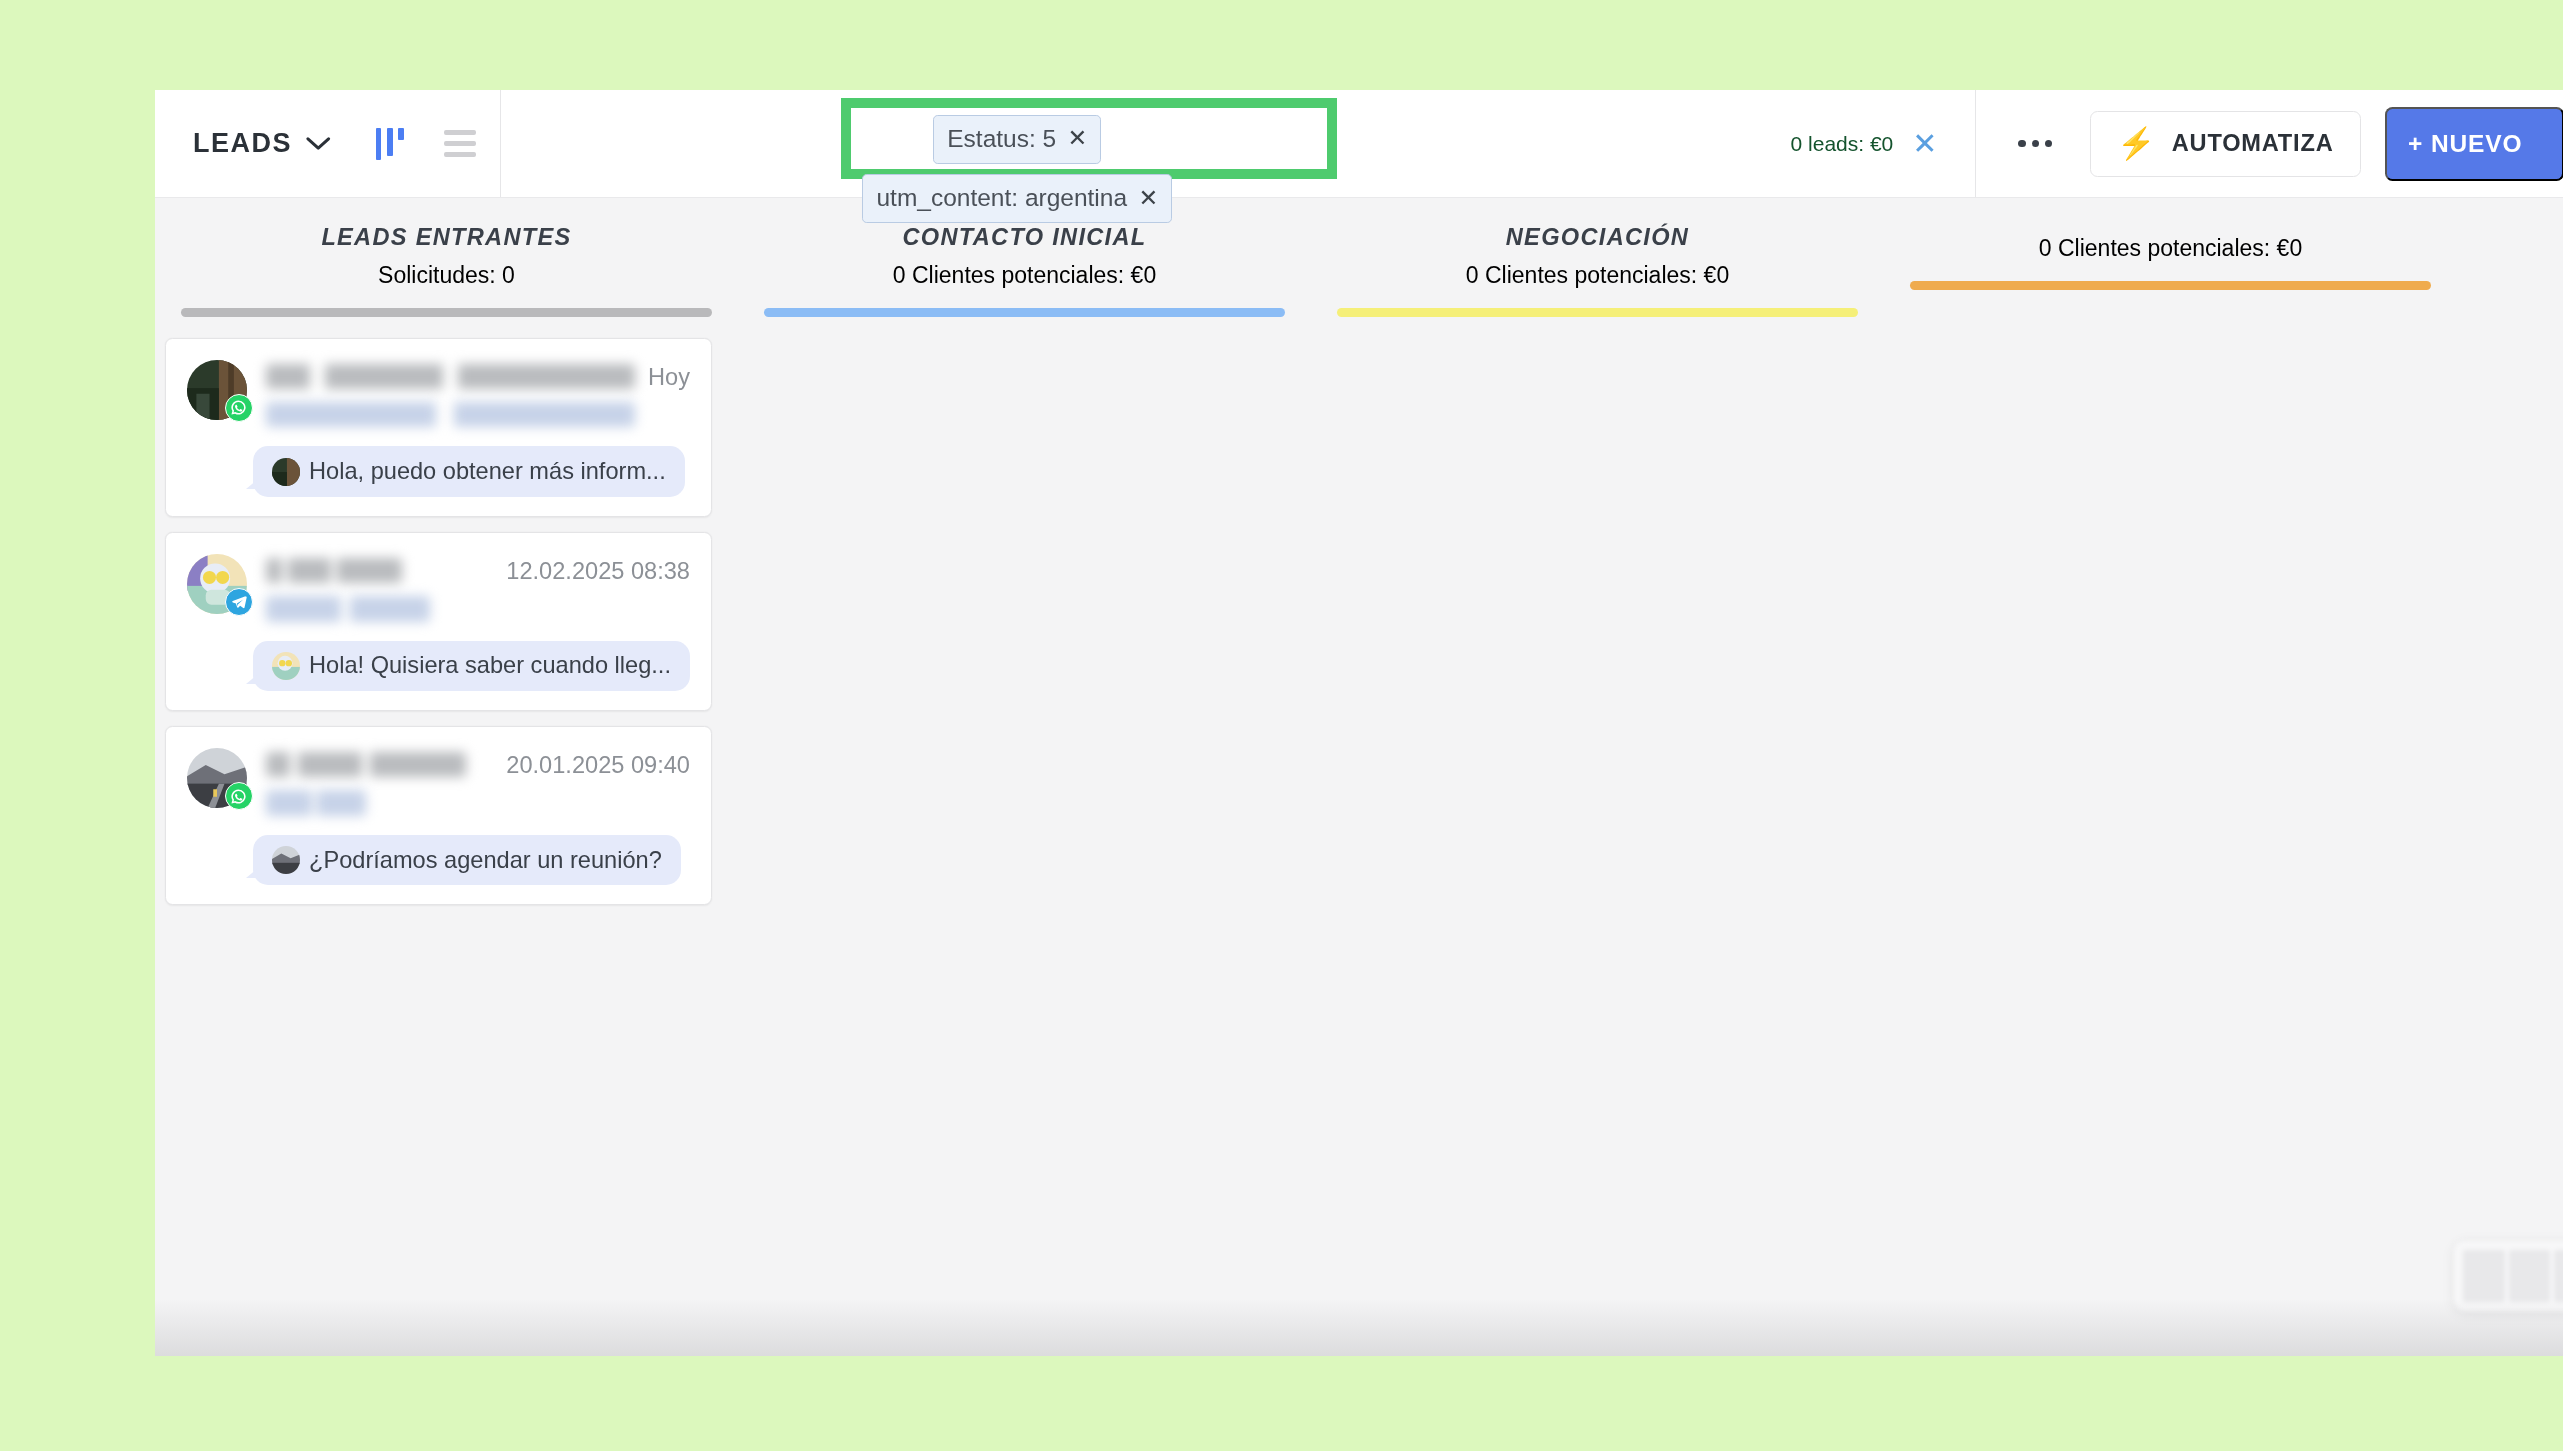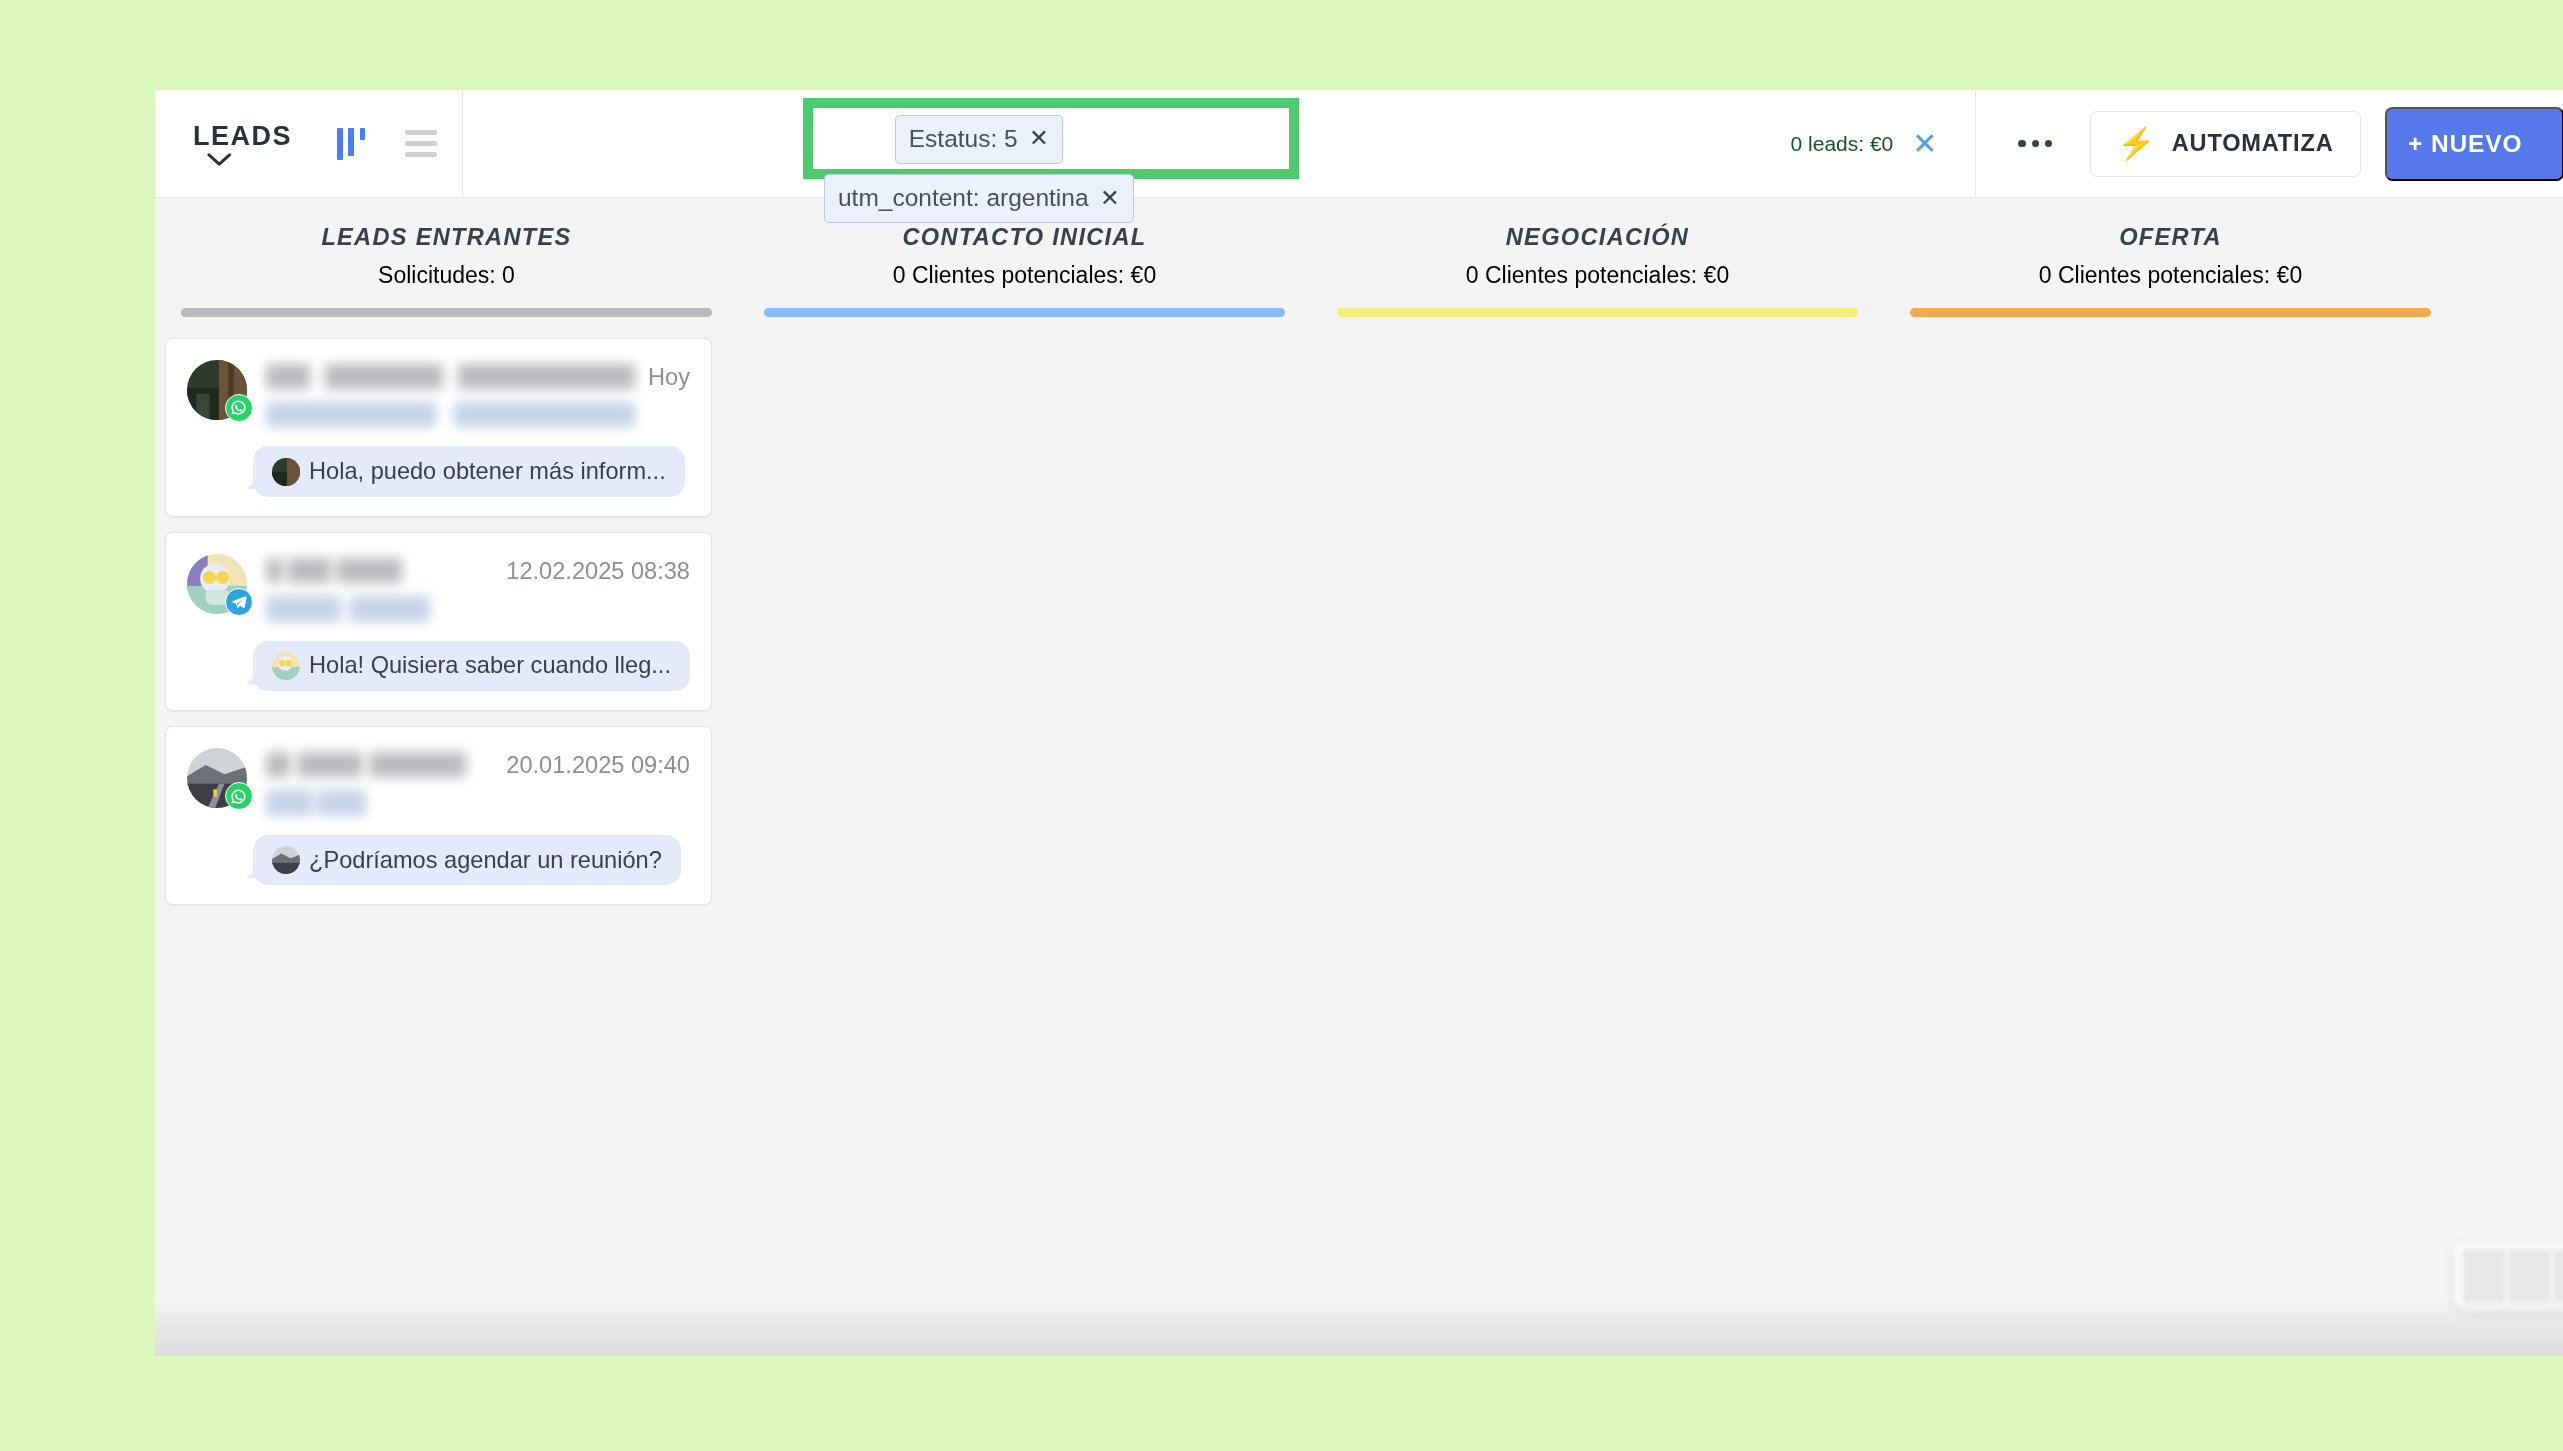--- a/index.html
+++ b/index.html
@@ -227,21 +227,21 @@
   }
 </style>
 </head>
 <body>
 
 <div id="app-window">
 
   <div id="toolbar">
 
     <div class="tb-left">
-      <div style="display:flex;align-items:flex-start;flex-direction:column;">
+      <div style="display:flex;align-items:center;">
         <span id="pipeline-title">LEADS</span>
         <span id="pipeline-caret">
           <svg width="24.5" height="15" viewBox="0 0 26 16">
               <path d="M2 3 L13 13 L24 3" stroke="#2b3138" stroke-width="3.2" fill="none" stroke-linecap="round" stroke-linejoin="round"></path>
             </svg>
         </span>
       </div>
       <div class="view-icons">
         <span id="kanban-view-icon">
             <i></i>
@@ -428,21 +428,20 @@
         <div class="col-head">
           <div class="col-title">NEGOCIACIÓN</div>
           <div class="col-sub">0 Clientes potenciales: €0</div>
         </div>
         <div class="col-bar" style="background:#f5ef78"></div>
         <div class="card-list"></div>
       </div>
 
       <div class="column">
         <div class="col-head">
-          <div class="col-title">OFERTA</div>
           <div class="col-sub">0 Clientes potenciales: €0</div>
         </div>
         <div class="col-bar" style="background:#efab4e"></div>
         <div class="card-list"></div>
       </div>
 
     </div>
 
     <div id="floating-widget">
       <i></i>

